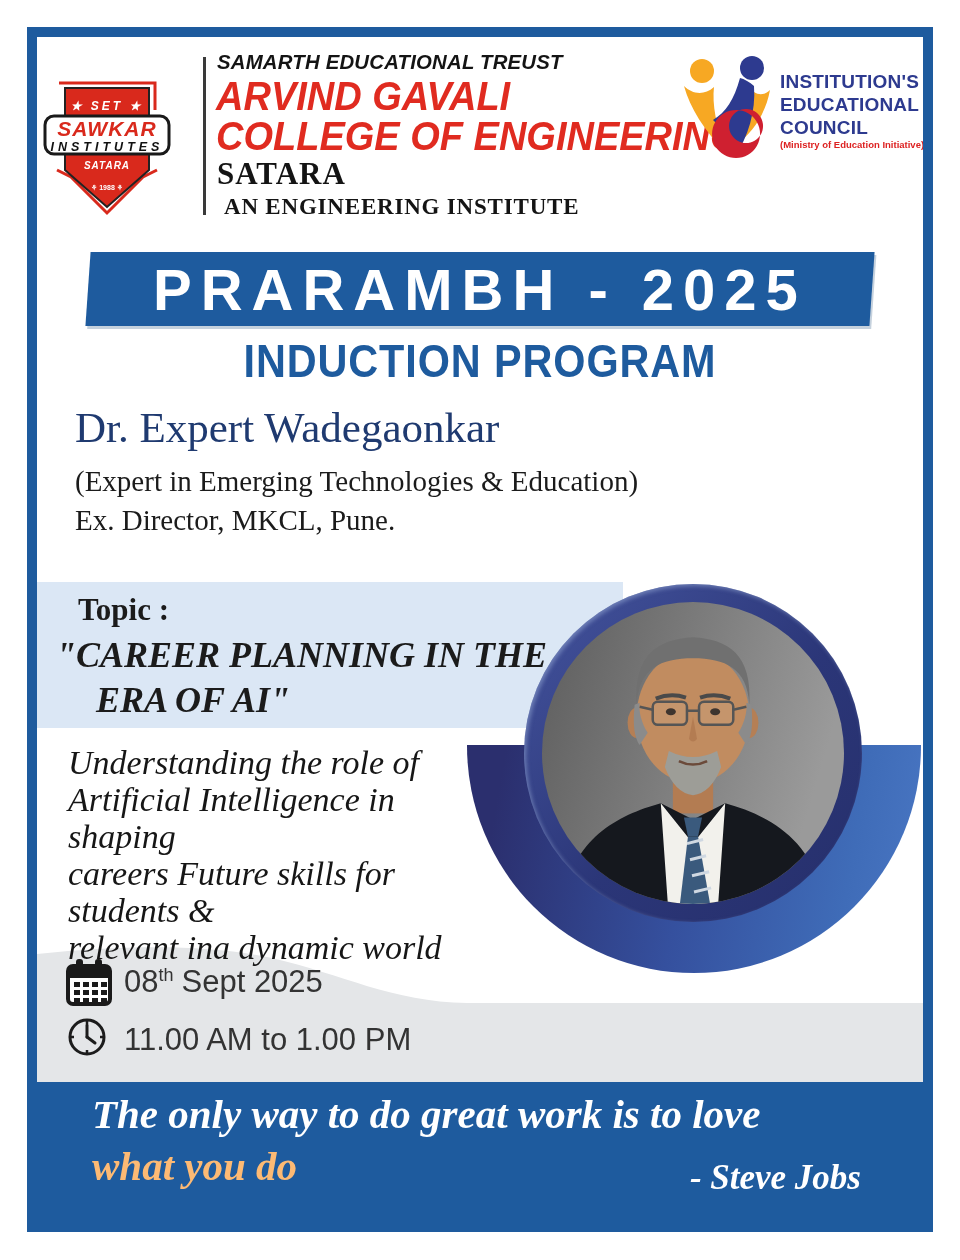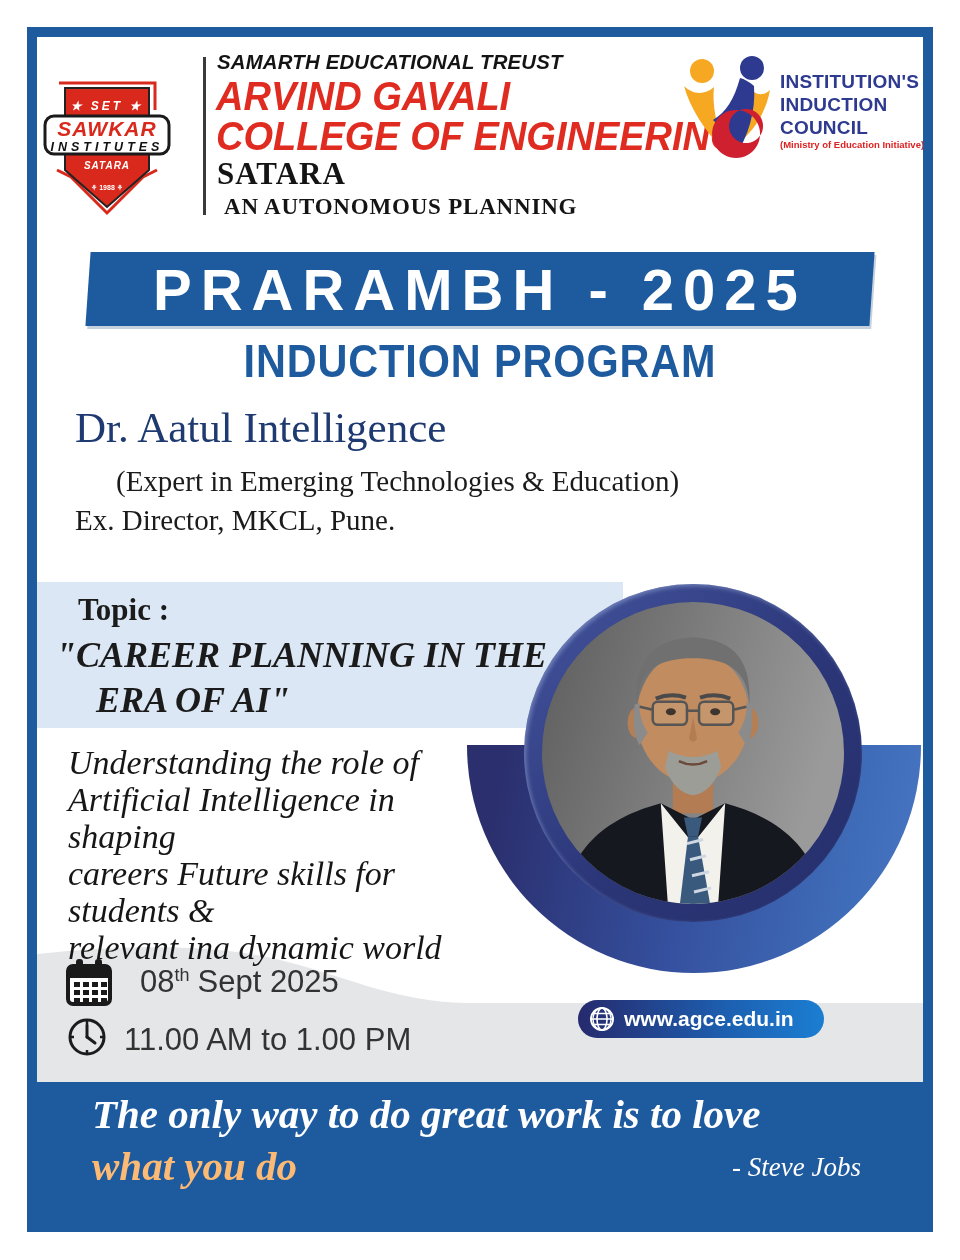--- a/index.html
+++ b/index.html
@@ -38,21 +38,21 @@
     transform:skewX(-4deg); display:flex; align-items:center; justify-content:center;
     box-shadow:2px 3px 0 rgba(25,70,120,0.25); }
   .banner-title { transform:skewX(4deg); color:#fff; font-family:"Liberation Sans",sans-serif;
     font-weight:bold; font-size:58px; letter-spacing:9px; white-space:nowrap; }
   .banner-subtitle { left:0; top:334px; width:960px; text-align:center;
     font-family:"Liberation Sans",sans-serif; font-weight:bold; font-size:46px;
     color:#1e5b9e; letter-spacing:1px; transform:scaleX(0.9); }
 
   
   .speaker-name { left:75px; top:403px; font-size:43px; color:#1f3a70; }
-  .speaker-cred { left:75px; top:465px; font-size:29px; color:#1b1b1b;margin-left:41px; }
+  .speaker-cred { left:75px; top:465px; font-size:29px; color:#1b1b1b; }
   .speaker-pos  { left:75px; top:504px; font-size:29px; color:#1b1b1b; }
 
   
   .topic-box { left:37px; top:582px; width:586px; height:146px; background:#dbe7f5; z-index:1; }
   .topic-label { left:78px; top:592px; font-weight:bold; font-size:31px; color:#1b1b1b; z-index:2; }
   .topic-line1 { left:56px; top:634px; font-weight:bold; font-style:italic; font-size:36px; color:#1b1b1b; z-index:2; }
   .topic-line2 { left:96px; top:679px; font-weight:bold; font-style:italic; font-size:36px; color:#1b1b1b; z-index:2; }
 
   
   .description { left:68px; top:744px; width:440px; font-style:italic; font-size:34px;
@@ -67,39 +67,39 @@
     background:linear-gradient(135deg,#45559f 0%,#2b3678 55%,#262f6b 100%);
     display:flex; align-items:center; justify-content:center; z-index:3;
     box-shadow:inset 2px 2px 4px rgba(160,180,220,0.5); }
   .photo-circle { width:302px; height:302px; border-radius:50%; overflow:hidden; }
 
   
   .band { left:37px; top:938px; width:886px; height:144px; z-index:1; }
   .cal-icon { left:66px; top:958px; z-index:4; }
   .clock-icon { left:66px; top:1016px; z-index:4; }
   .date-text, .time-text { font-family:"Liberation Sans",sans-serif; font-size:31px; color:#333; z-index:4; }
-  .date-text { left:140px; top:964px; }
+  .date-text { left:124px; top:964px; }
   .date-text sup { font-size:18px; }
   .date-rest { margin-left:8px; }
   .time-text { left:124px; top:1022px; }
 
   
   .website { left:578px; top:1000px; width:246px; height:38px; border-radius:19px;
     background:linear-gradient(90deg,#262a6d 0%,#1d5fb0 60%,#1b7ed2 100%);
     display:flex; align-items:center; gap:9px; padding-left:11px; z-index:4; cursor:pointer; }
   .website-url { color:#fff; font-family:"Liberation Sans",sans-serif; font-weight:bold; font-size:21px; }
 
   
   .quote { left:37px; top:1082px; width:886px; height:148px; background:#1e5b9e; z-index:3; }
   .quote-l1 { position:absolute; left:55px; top:8px; font-weight:bold; font-style:italic;
     font-size:41px; color:#fff; white-space:nowrap; }
   .quote-l2 { position:absolute; left:55px; top:60px; font-weight:bold; font-style:italic;
     font-size:41px; color:#fdba74; }
-  .quote-author { position:absolute; right:62px; top:70px; font-weight:normal; font-style:italic;
-    font-size:27px; color:#fff; }
+  .quote-author { position:absolute; right:62px; top:76px; font-weight:bold; font-style:italic;
+    font-size:35px; color:#fff; }
 </style>
 </head>
 <body>
 
 <div class="poster">
 
   <div class="frame"></div>
 
   <svg class="abs sawkar-logo" viewBox="0 0 132 136" xmlns="http://www.w3.org/2000/svg">
     <path d="M18,3 L114,3 L114,30" fill="none" stroke="#d9291c" stroke-width="3"></path>
@@ -112,43 +112,43 @@
     <text x="66" y="89" text-anchor="middle" font-family="Liberation Sans,sans-serif" font-style="italic" font-weight="bold" font-size="10" fill="#ffffff" letter-spacing="1">SATARA</text>
     <text x="66" y="110" text-anchor="middle" font-family="Liberation Sans,sans-serif" font-weight="bold" font-size="7" fill="#ffffff">⚘ 1988 ⚘</text>
   </svg>
 
   <div class="abs header-divider"></div>
 
   <div class="abs trust-name">SAMARTH EDUCATIONAL TREUST</div>
   <div class="abs college-1">ARVIND GAVALI</div>
   <div class="abs college-2">COLLEGE OF ENGINEERING</div>
   <div class="abs college-city">SATARA</div>
-  <div class="abs college-tag">AN AUTONOMOUS PLANNING</div>
+  <div class="abs college-tag">AN ENGINEERING INSTITUTE</div>
 
   <svg class="abs iic-logo" viewBox="0 0 102 108" xmlns="http://www.w3.org/2000/svg">
     <circle cx="26" cy="15" r="12" fill="#f7a823"></circle>
     <circle cx="76" cy="12" r="12" fill="#2d3a8f"></circle>
     <path d="M8,30 C14,52 28,74 50,97 C40,70 36,48 38,31 C28,40 16,38 8,30 Z" fill="#f7a823"></path>
     <path d="M94,34 C90,56 78,76 60,89 C72,67 78,50 78,36 C84,40 90,38 94,34 Z" fill="#f7a823"></path>
     <path d="M64,22 C58,44 50,56 37,64 C50,76 57,88 59,101 C72,80 80,56 78,30 C74,26 68,23 64,22 Z" fill="#2d3a8f"></path>
     <path fill-rule="evenodd" d="M60,54 a24,24 0 1 0 0.1,0 Z M70,53 a17,17 0 1 0 0.1,0 Z" fill="#cf2030"></path>
   </svg>
   <div class="abs iic-text">
     <div class="iic-line">INSTITUTION'S</div>
-    <div class="iic-line">INDUCTION</div>
+    <div class="iic-line">EDUCATIONAL</div>
     <div class="iic-line">COUNCIL</div>
     <div class="iic-ministry">(Ministry of Education Initiative)</div>
   </div>
 
   <div class="abs banner">
     <span class="banner-title">PRARAMBH - 2025</span>
   </div>
   <div class="abs banner-subtitle">INDUCTION PROGRAM</div>
 
-  <div class="abs speaker-name">Dr. Aatul Intelligence</div>
+  <div class="abs speaker-name">Dr. Expert Wadegaonkar</div>
   <div class="abs speaker-cred">(Expert in Emerging Technologies &amp; Education)</div>
   <div class="abs speaker-pos">Ex. Director, MKCL, Pune.</div>
 
   <div class="abs topic-box"></div>
   <div class="abs topic-label">Topic :</div>
   <div class="abs topic-line1">"CAREER PLANNING IN THE</div>
   <div class="abs topic-line2">ERA OF AI"</div>
 
   <div class="abs description">
     <div>Understanding the role of</div>
@@ -223,29 +223,20 @@
   </div>
 
   <svg class="abs clock-icon" width="42" height="42" viewBox="0 0 42 42" xmlns="http://www.w3.org/2000/svg">
     <circle cx="21" cy="21" r="17" fill="none" stroke="#1c1c1c" stroke-width="3"></circle>
     <path d="M21,4 V8 M21,34 V38 M4,21 H8 M34,21 H38" stroke="#1c1c1c" stroke-width="2.5"></path>
     <path d="M21,21 L21,9" stroke="#1c1c1c" stroke-width="3" stroke-linecap="round"></path>
     <path d="M21,21 L29,27" stroke="#1c1c1c" stroke-width="3" stroke-linecap="round"></path>
   </svg>
   <div class="abs time-text">11.00 AM to 1.00 PM</div>
 
-  <div class="abs website">
-    <svg width="26" height="26" viewBox="0 0 26 26" xmlns="http://www.w3.org/2000/svg">
-      <circle cx="13" cy="13" r="11" fill="none" stroke="#ffffff" stroke-width="2"></circle>
-      <ellipse cx="13" cy="13" rx="5" ry="11" fill="none" stroke="#ffffff" stroke-width="1.6"></ellipse>
-      <ellipse cx="13" cy="13" rx="9" ry="11" fill="none" stroke="#ffffff" stroke-width="1.2"></ellipse>
-      <path d="M2,13 H24 M4,7.5 H22 M4,18.5 H22" stroke="#ffffff" stroke-width="1.6"></path>
-    </svg>
-    <span class="website-url">www.agce.edu.in</span>
-  </div>
 
   <div class="abs quote">
     <div class="quote-l1">The only way to do great work is to love</div>
     <div class="quote-l2">what you do</div>
     <div class="quote-author">- Steve Jobs</div>
   </div>
 
 </div>
 
 </body></html>

